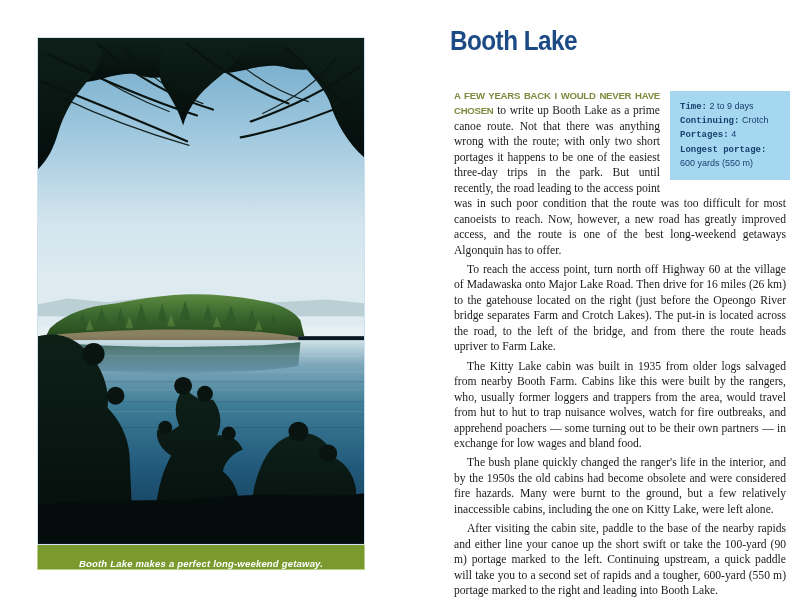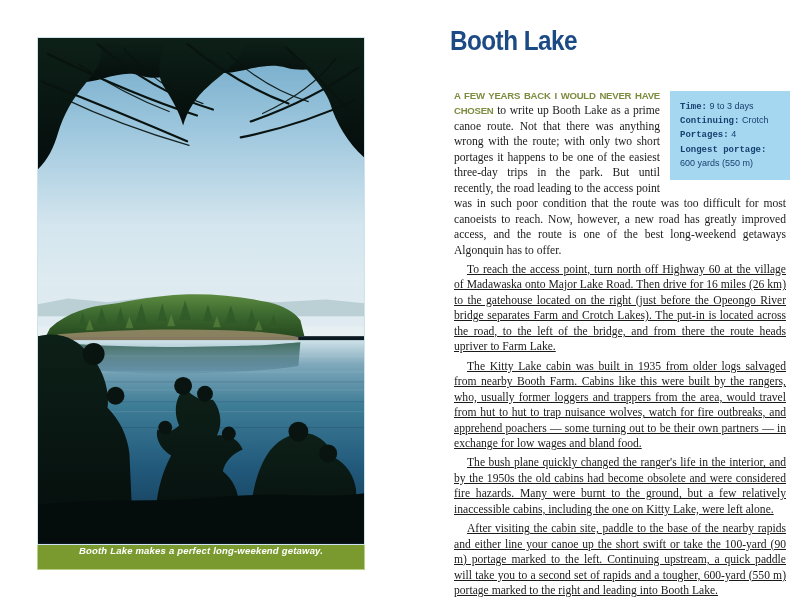--- a/index.html
+++ b/index.html
@@ -40,21 +40,21 @@
     position: absolute;
     inset: 0;
     display: block;
   }
   .caption-bar {
     width: 328px;
     height: 25px;
     background: #7a9a30;
     box-sizing: border-box;
     display: flex;
-    align-items: flex-start;
+    align-items: flex-end;
     justify-content: center;
     border-left: 1px solid #b9cf86;
     border-right: 1px solid #b9cf86;
     border-bottom: 1px solid #b9cf86;
   }
   .caption-text {
     color: #ffffff;
     font-family: "Liberation Sans", sans-serif;
     font-style: italic;
     font-weight: bold;
@@ -123,21 +123,20 @@
     font-size: 11.6px;
     line-height: 15.45px;
     color: #1a1a1a;
     text-align: justify;
     text-indent: 0;
     hyphens: auto;
     -webkit-hyphens: auto;
   }
   p.body-par + p.body-par {
     text-indent: 13px;
-    text-decoration: underline;
   }
 </style>
 </head>
 <body>
 
 <div class="page">
 
   <div class="photo-column">
 
     <div class="photo-frame">
@@ -283,21 +282,21 @@
 
   <div class="article">
 
     <h1 class="article-title">Booth Lake</h1>
 
     <div class="body-wrap">
 
       <div class="info-box">
         <div class="info-line">
           <span class="label">Time:</span>
-          <span>9 to 3 days</span>
+          <span>2 to 9 days</span>
         </div>
         <div class="info-line">
           <span class="label">Continuing:</span>
           <span>Crotch</span>
         </div>
         <div class="info-line">
           <span class="label">Portages:</span>
           <span>4</span>
         </div>
         <div class="info-line">

